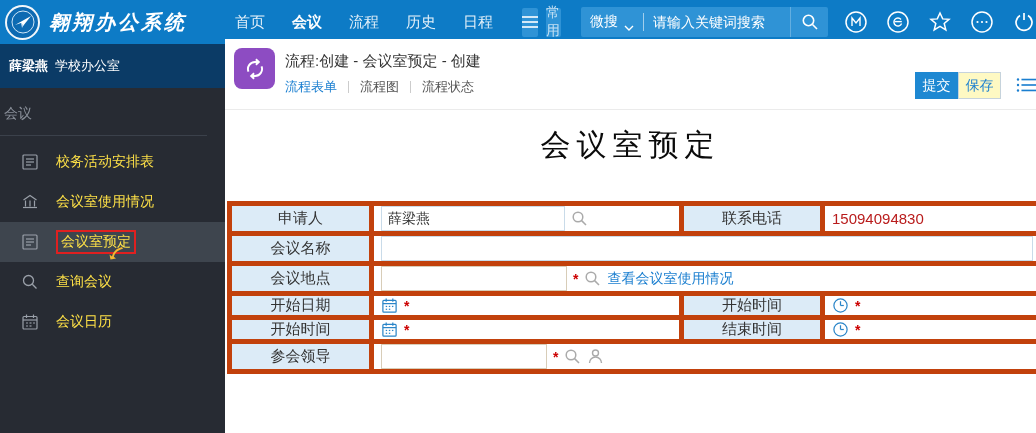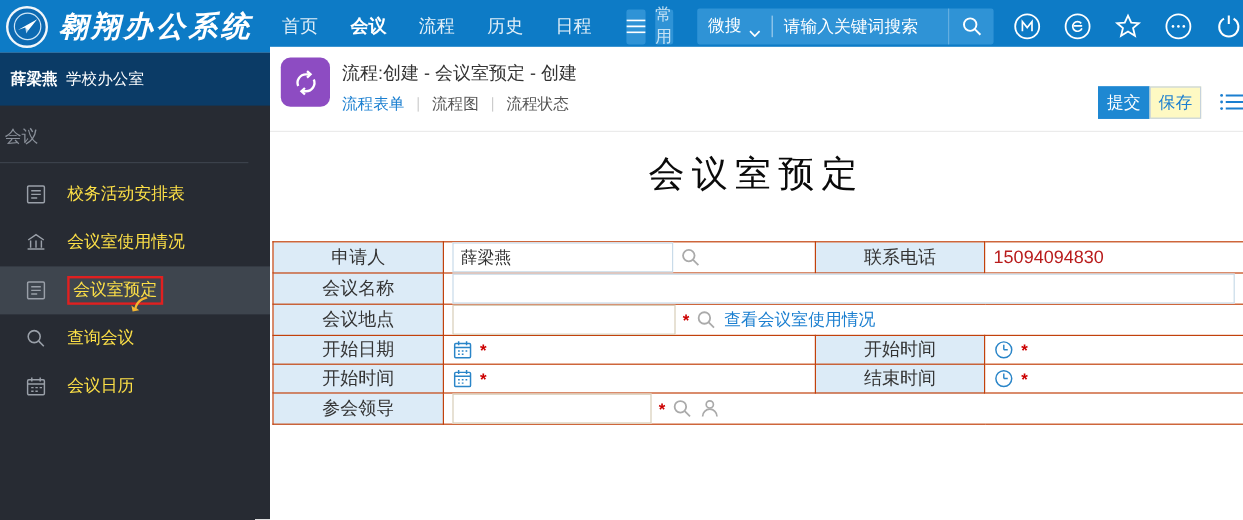--- a/index.html
+++ b/index.html
@@ -4,21 +4,21 @@
 <style>
   * { margin:0; padding:0; box-sizing:border-box; }
   html,body { width:1036px; height:433px; }
   body { font-family:"Liberation Sans","DejaVu Sans",sans-serif; }
   .page { position:relative; width:1036px; height:433px; overflow:hidden; background:#fff; }
 
   
   .topbar { position:absolute; top:0; left:0; width:1036px; height:44px; background:#0d7bc6; display:flex; align-items:center; }
   .brand { width:225px; min-width:225px; display:flex; align-items:center; gap:9px; padding-left:5px; }
   .brand-logo { width:35px; height:35px; border-radius:50%; border:2px solid rgba(255,255,255,.95); display:flex; align-items:center; justify-content:center; background:#0d6ab2; }
-  .brand-name { color:#fff; font-family:"DejaVu Serif","Liberation Serif",serif; font-weight:bold; font-style:italic; font-size:24px; letter-spacing:3px; white-space:nowrap; }
+  .brand-name { color:#fff; font-family:"DejaVu Serif","Liberation Serif",serif; font-weight:bold; font-style:italic; font-size:20px; letter-spacing:3px; white-space:nowrap; }
   .topnav { display:flex; align-items:flex-start; margin-left:10px; }
   .topnav-item { color:rgba(255,255,255,.88); font-size:15px; margin-right:27px; cursor:pointer; white-space:nowrap; }
   .topnav-item.active { color:#fff; font-weight:bold; }
   .tool-btn { height:29px; background:#2f93d6; border-radius:2px; display:flex; align-items:center; justify-content:center; cursor:pointer; }
   .hamburger-btn { width:36px; margin-left:2px; }
   .often-btn { width:42px; margin-left:8px; color:rgba(255,255,255,.72); font-size:14px; }
   .search-group { height:30px; background:#2f93d6; border-radius:2px; margin-left:20px; display:flex; align-items:center; }
   .search-scope { display:flex; align-items:flex-end; gap:6px; padding:0 9px; color:#fff; font-size:14px; cursor:pointer; white-space:nowrap; }
   .search-sep { width:1px; height:18px; background:rgba(255,255,255,.55); }
   .search-input { width:146px; height:28px; background:transparent; border:none; outline:none; color:#fff; font-size:14px; padding:0 9px; }
@@ -50,21 +50,21 @@
   .tab.active { color:#1b7fd0; }
   .tab-sep { width:1px; height:12px; background:#ccc; margin:0 11px; }
   .header-divider { position:absolute; left:0; top:70px; width:811px; border-bottom:1px solid #ebebeb; }
   .btn-submit { position:absolute; left:690px; top:33px; width:43px; height:27px; background:#1e88d2; border:1px solid #1e88d2; color:#fff; font-size:14px; cursor:pointer; }
   .btn-save { position:absolute; left:733px; top:33px; width:43px; height:27px; background:#fef9c3; border:1px solid #c6d3dc; color:#1b7fd0; font-size:14px; cursor:pointer; }
   .list-menu-icon { position:absolute; left:791px; top:37px; width:20px; height:18px; cursor:pointer; }
 
   .form-title { position:absolute; left:0; top:86px; width:811px; text-align:center; font-family:"DejaVu Serif","Liberation Serif",serif; font-size:30px; color:#0a0a0a; letter-spacing:6px; }
 
   table.form-table { position:absolute; left:2px; top:162px; width:818px; border-collapse:collapse; table-layout:fixed; }
-  .form-table td { border:1px solid #c2410c; height:24px; }
+  .form-table td { border:5px solid #c2410c; height:24px; }
   td.lbl { background:#dcebf7; text-align:center; font-size:15px; color:#333; }
   td.val { background:#fff; padding-left:7px; font-size:14px; color:#222; }
   .cellflex { display:flex; align-items:center; gap:6px; }
   .fld { height:25px; border:1px solid #c9dbe9; font-size:14px; color:#333; padding:0 6px; outline:none; font-family:inherit; }
   .fld.required { border-color:#d8cdb8; }
   .w-applicant { width:184px; }
   .w-name { width:652px; }
   .w-location { width:186px; }
   .w-leaders { width:166px; }
   .req { color:#cc0000; font-size:14px; font-weight:bold; }

